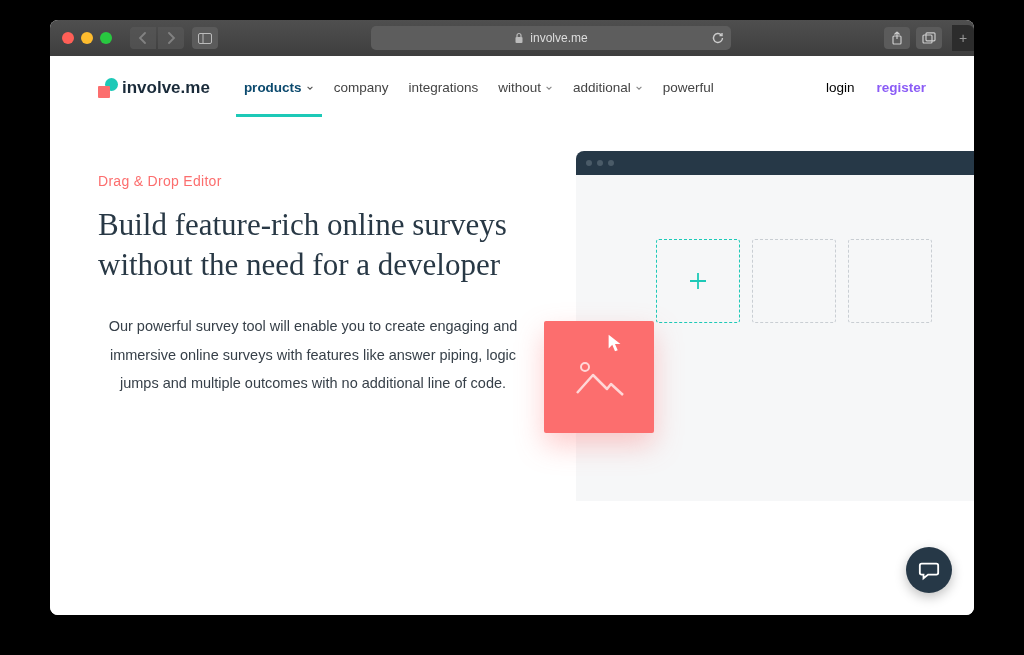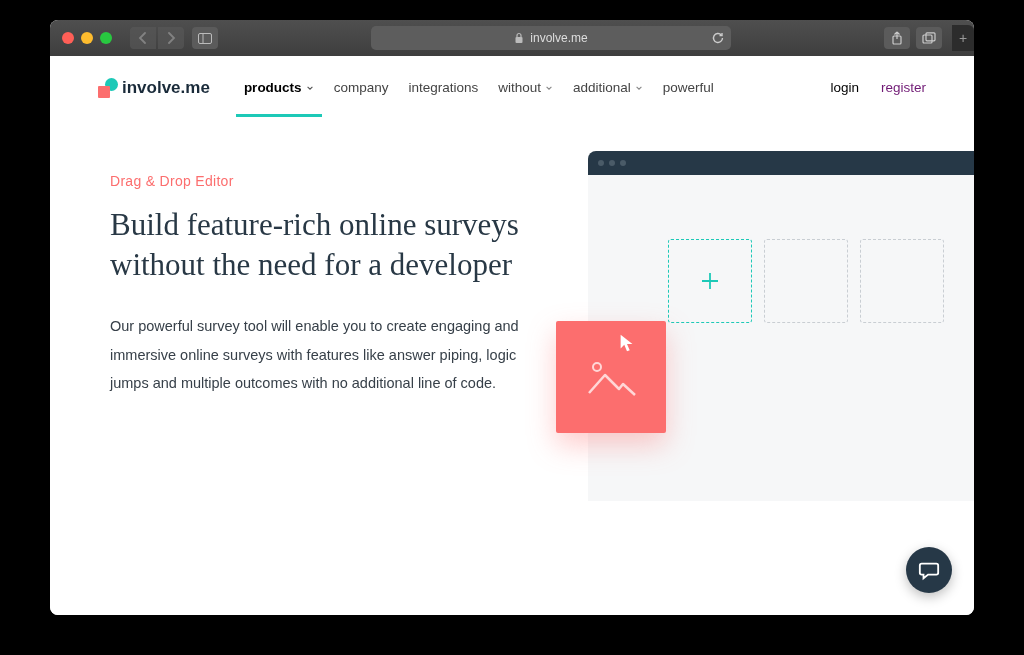--- a/index.html
+++ b/index.html
@@ -98,48 +98,49 @@
     font-weight:700;
     font-size:17px;
     color:#1a2b3a;
     margin-right:10px;
   }
   .logo-mark { position:relative; width:20px; height:20px; }
   .logo-mark .sq { position:absolute; width:12px; height:12px; background:#fc6e6e; bottom:0; left:0; border-radius:1px;}
   .logo-mark .circ { position:absolute; width:13px; height:13px; background:#1dc9b7; border-radius:50%; top:0; right:0; }
   nav.primary { display:flex; gap:20px; align-items:center; font-size:13.5px; }
   nav.primary .nav-item { color:#444; cursor:pointer; display:flex; gap:4px; align-items:center; position:relative; padding:6px 0;}
-  nav.primary .nav-item.active { color:#000000; font-weight:600; }
+  nav.primary .nav-item.active { color:#0c4a6e; font-weight:600; }
   nav.primary .nav-item.active::after {
     content:''; position:absolute; bottom:-16px; left:-8px; right:-8px; height:3px; background:#1dc9b7;
   }
   .chev { width:8px; height:8px; }
   .auth-links { margin-left:auto; display:flex; gap:22px; font-size:13.5px; align-items:center;}
   .auth-links .login { color:#000000; cursor:pointer;}
-  .auth-links .register { color:#701a75; font-weight:400; cursor:pointer;}
+  .auth-links .register { color:#8b5cf6; font-weight:700; cursor:pointer;}
   
   .hero {
     display:flex;
     padding: 60px 0 0 48px;
     gap: 30px;
   }
-  .hero-left { flex: 0 0 430px; margin-left: 12px; }
+  .hero-left { flex: 0 0 430px; }
   .eyebrow { color:#fc6e6e; font-size:14px; font-weight:500; margin-bottom:16px; letter-spacing:0.3px;}
   .hero-title {
     font-size:31px;
     line-height:1.28;
     color:#283845;
     font-weight:500;
     margin-bottom:28px;
     font-family: Liberation Serif, serif;
   }
   .hero-body {
     font-size:14.5px;
     line-height:1.95;
     color:#374049;
+    text-align:center;
   }
   
   .illus {
     flex:1;
     position:relative;
   }
   .mock-window {
     position:absolute;
     top:-22px;
     left:18px;

